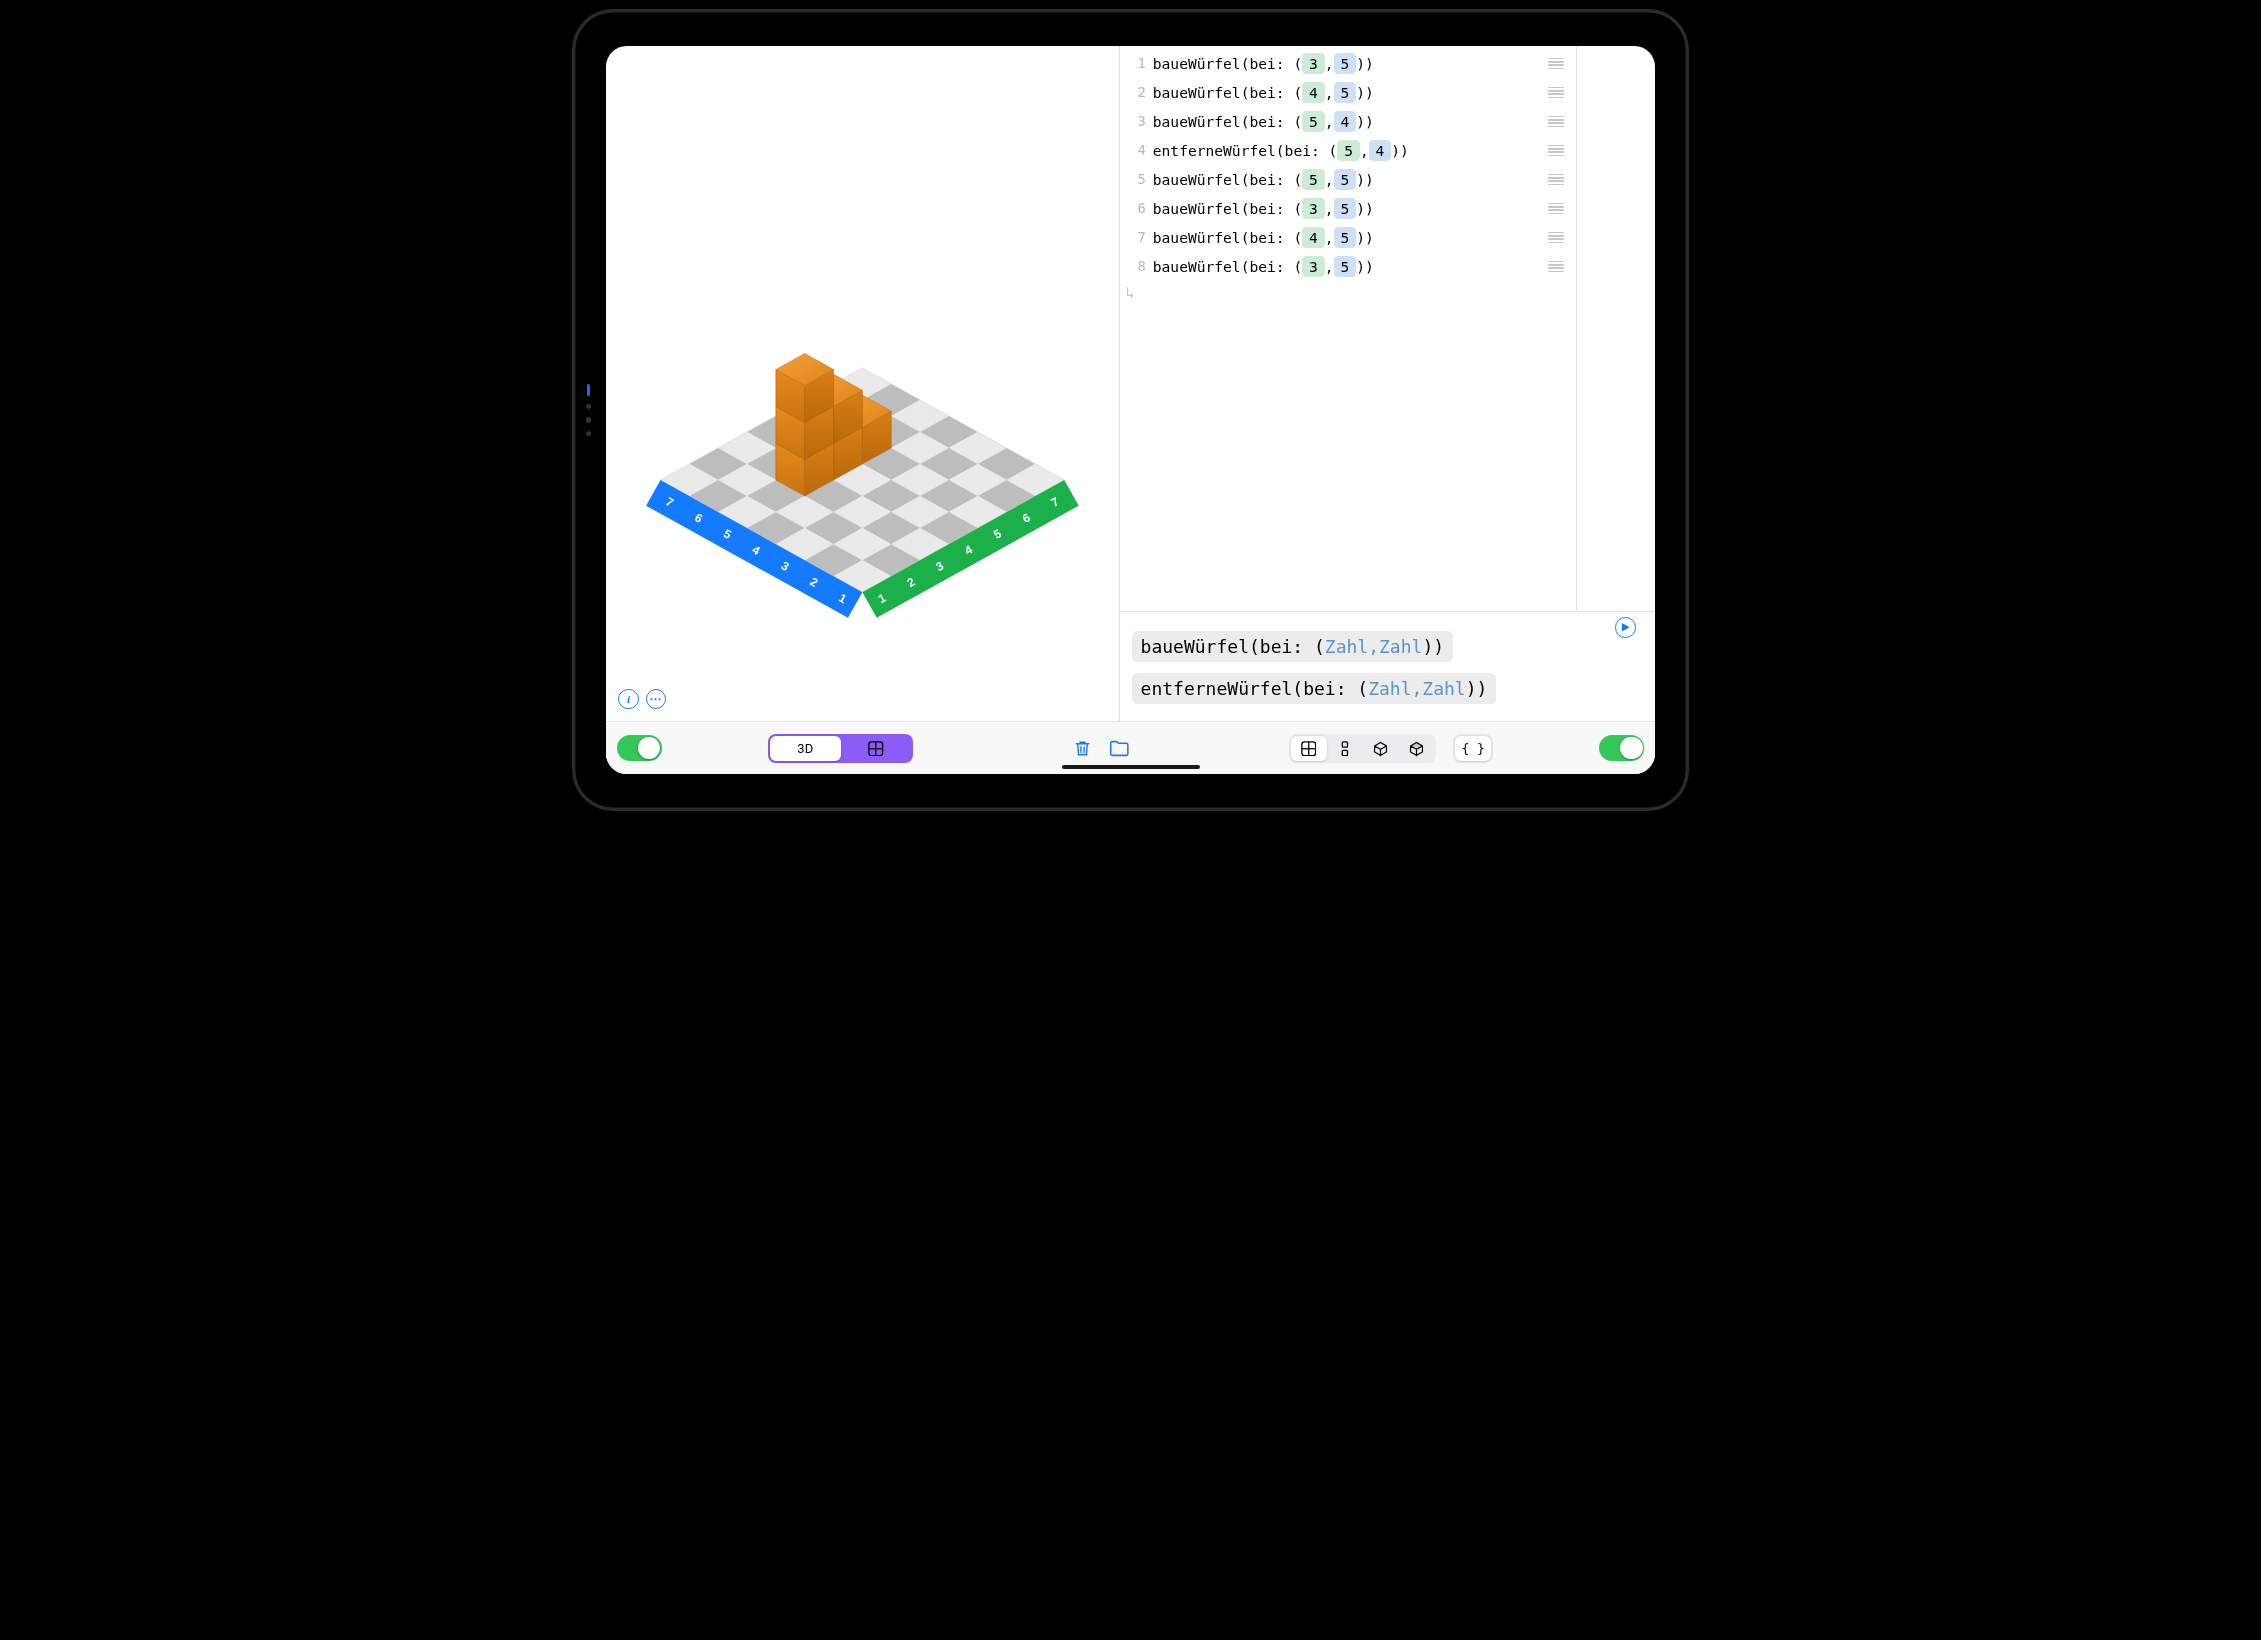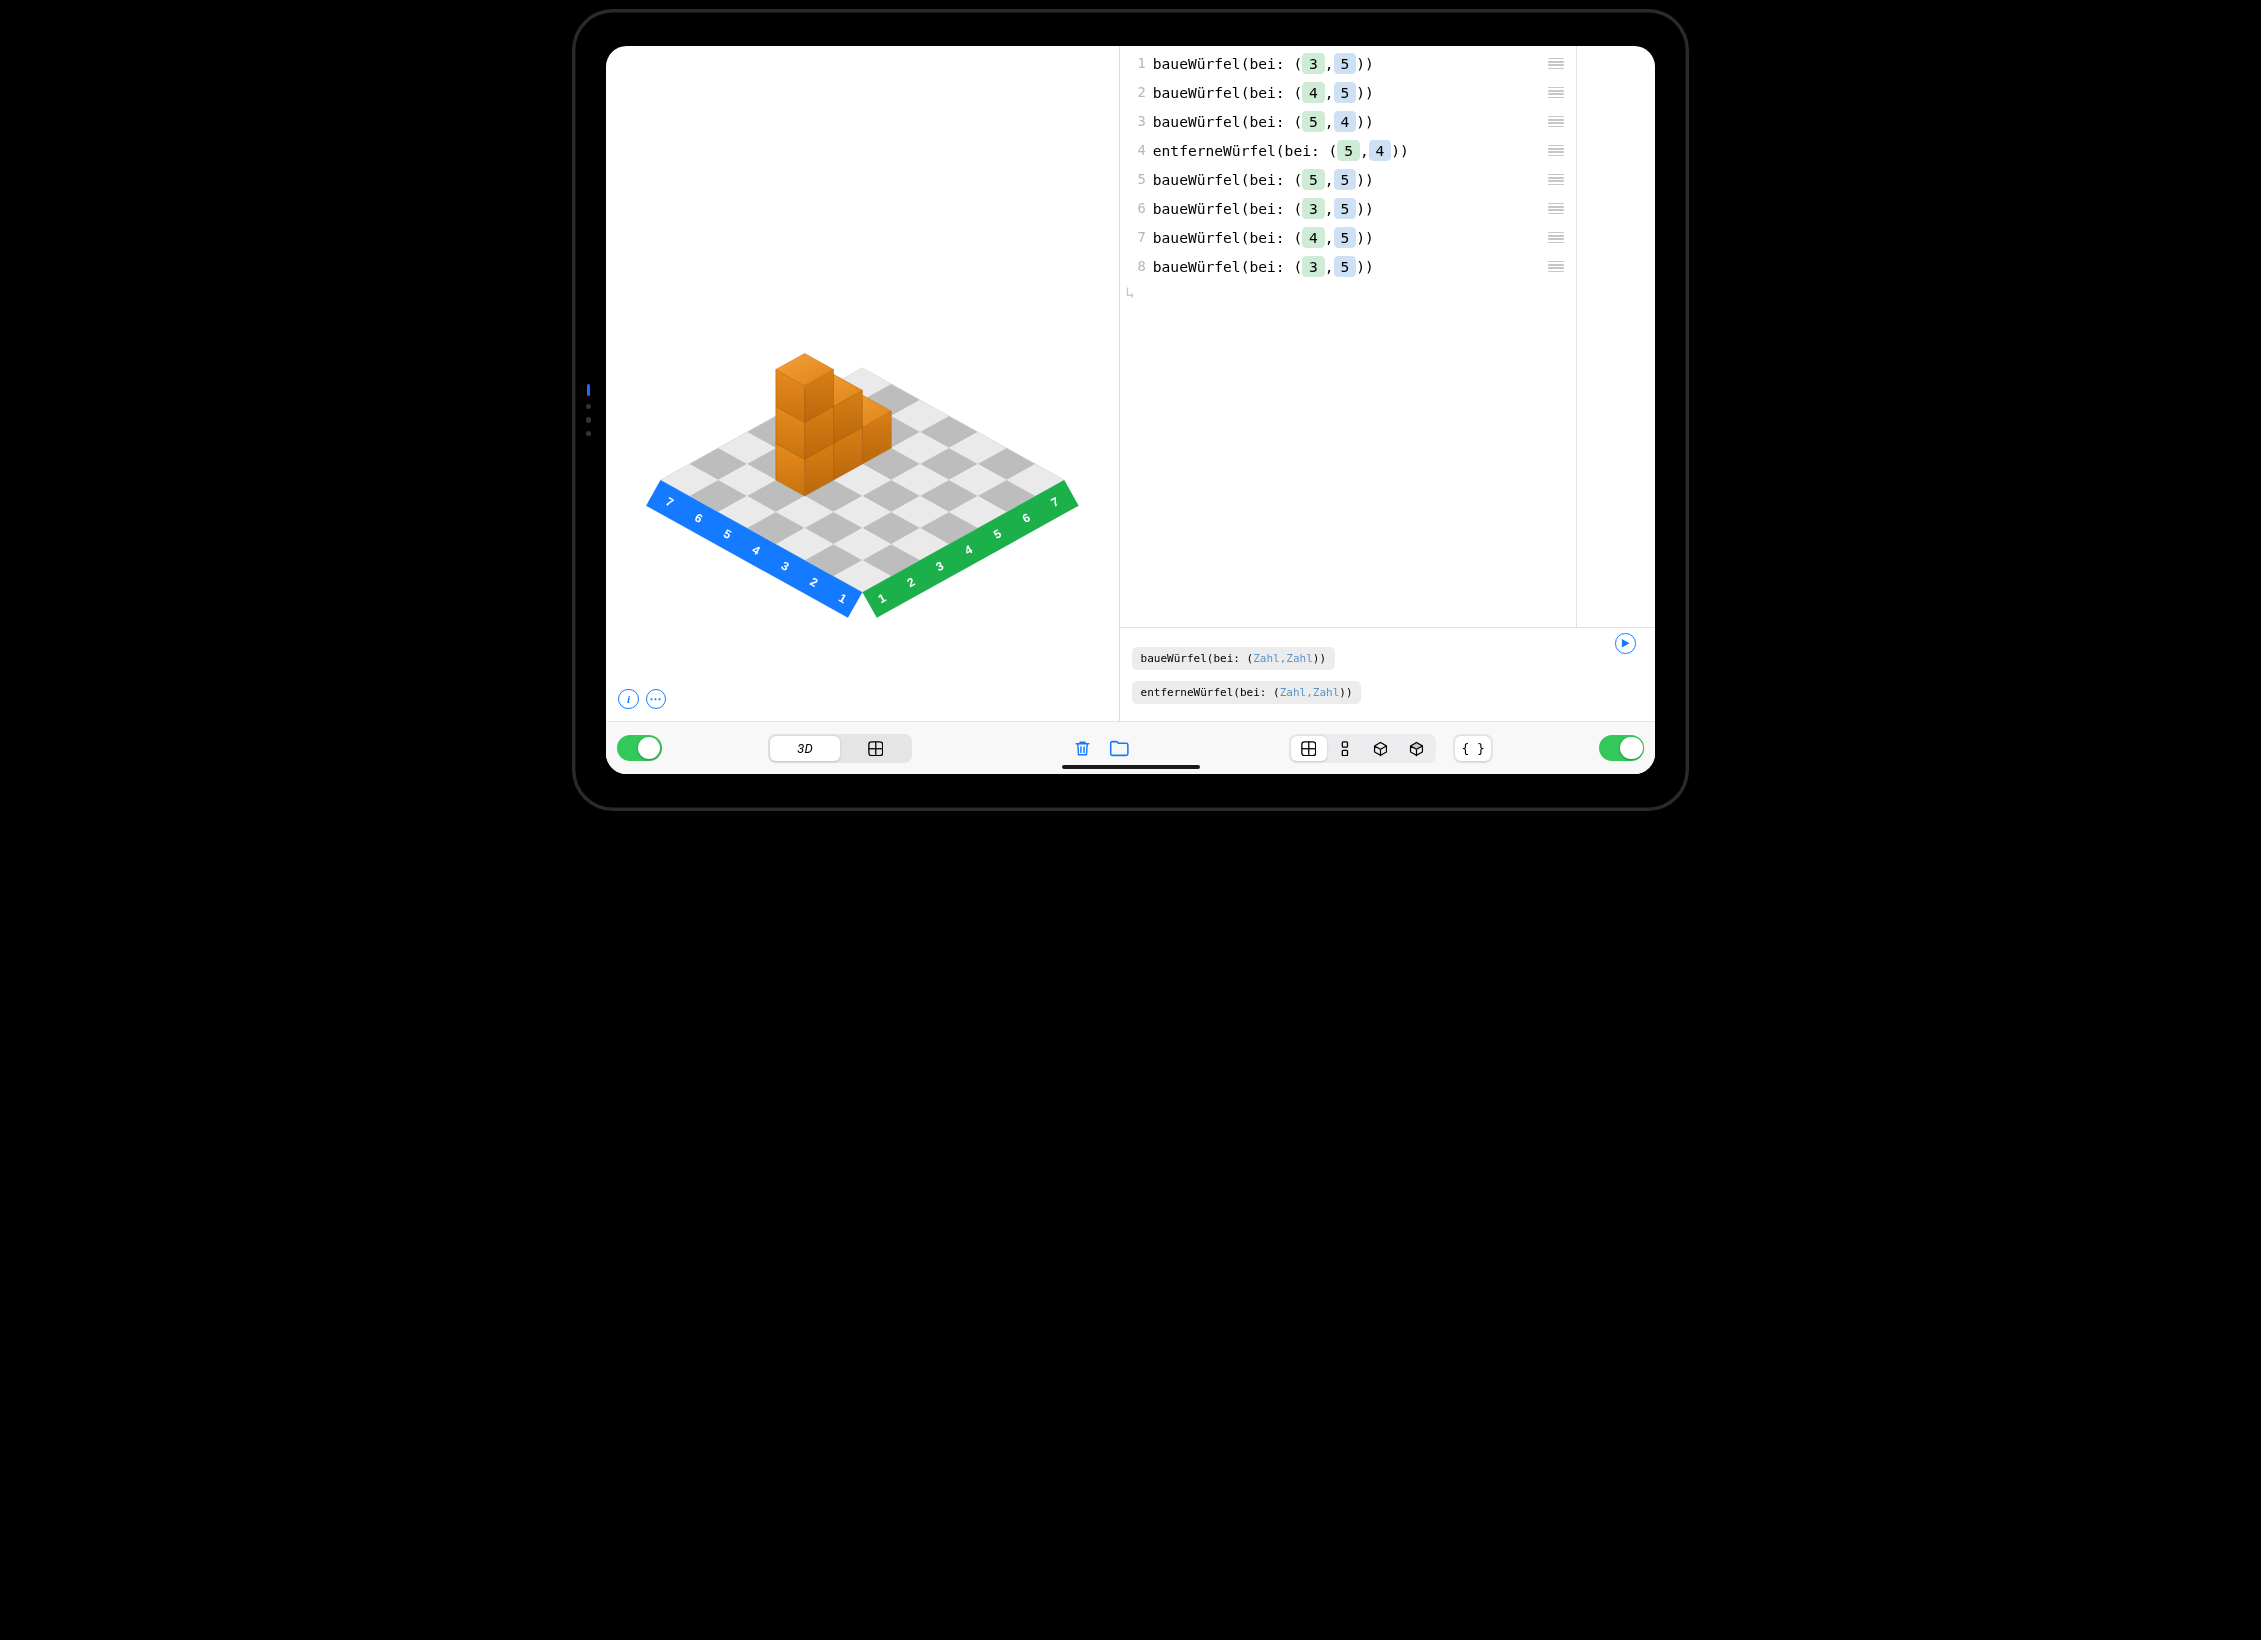--- a/index.html
+++ b/index.html
@@ -30,27 +30,27 @@
   .tok-g { background:#cdebd5; border-radius:4.3px; padding:1.7px 6.9px; display:inline-block; min-width:20.6px; text-align:center;}
   .tok-b { background:#cde0f4; border-radius:4.3px; padding:1.7px 6.9px; display:inline-block; min-width:20.6px; text-align:center;}
   .drag-handle { position:absolute; right:12px; width:15.5px; display:flex; flex-direction:column; gap:1.7px; cursor:grab;}
   .drag-handle span { height:1.7px; background:#c7c7c7; border-radius:0.9px;}
   .code-row { position:relative;}
   .cursor-arrow { color:#c7c7c7; margin-left:5.2px; margin-top:3.4px; font-size:15.5px;}
 
   .snippet-area { padding:13.8px 8.6px 12px 8.6px; position:relative;}
   .play-btn { position:absolute; right:19px; top:5.2px; width:20.6px;height:20.6px;border:1.5px solid #147aff;border-radius:50%;display:flex;align-items:center;justify-content:center;color:#147aff;cursor:pointer;}
   .play-btn svg { width:8.6px;height:8.6px; }
-  .snip { display:inline-block; background:#ececec; border-radius:5.2px; padding:5.2px 8.6px; font-family:ui-monospace,SFMono-Regular,Menlo,Consolas,monospace; font-size:11px; margin:5.2px 3.4px; cursor:grab;}
+  .snip { display:inline-block; background:#ececec; border-radius:5.2px; padding:5.2px 8.6px; font-family:ui-monospace,SFMono-Regular,Menlo,Consolas,monospace; font-size:18px; margin:5.2px 3.4px; cursor:grab;}
   .snip .ph { color:#5b93c9; }
 
   .toolbar { height:53px; border-top:0.9px solid #e3e3e3; background:#f8f8f9; display:flex; align-items:center; padding:0 10.3px; gap:10.3px;}
   .switch { width:45px;height:26px;background:#34c759;border-radius:26px;position:relative;cursor:pointer;}
   .switch::after { content:"";position:absolute;right:1.7px;top:1.7px;width:22.4px;height:22.4px;background:#fff;border-radius:50%;box-shadow:0 0.9px 2.6px rgba(0,0,0,.3);}
-  .seg { display:flex; background:#e5e5e5; border-radius:7.7px; padding:1.7px; height:29px;font-style:italic;}
+  .seg { display:flex; background:#8b5cf6; border-radius:7.7px; padding:1.7px; height:29px;}
   .seg .seg-item { padding:0 27.5px; display:flex;align-items:center;justify-content:center;border-radius:6px;cursor:pointer;font-size:13px;color:#000;}
   .seg .seg-item.active { background:#fff; box-shadow:0 0.9px 2.6px rgba(0,0,0,.15);}
   .spacer { flex:1; }
   .tb-icon { width:26px;height:26px;display:flex;align-items:center;justify-content:center;color:#147aff;cursor:pointer;}
   .tb-group { display:flex; background:#ececee; border-radius:7.7px; padding:1.7px; height:29px;}
   .tb-group .tbi { width:36px;display:flex;align-items:center;justify-content:center;cursor:pointer;border-radius:6px;color:#000;}
   .tb-group .tbi.active { background:#fff; box-shadow:0 0.9px 2.6px rgba(0,0,0,.15);}
   .home-ind { position:absolute;bottom:5.2px;left:50%;transform:translateX(-50%);width:138px;height:4.3px;background:#000;border-radius:2.6px;opacity:.9;}
 
   

